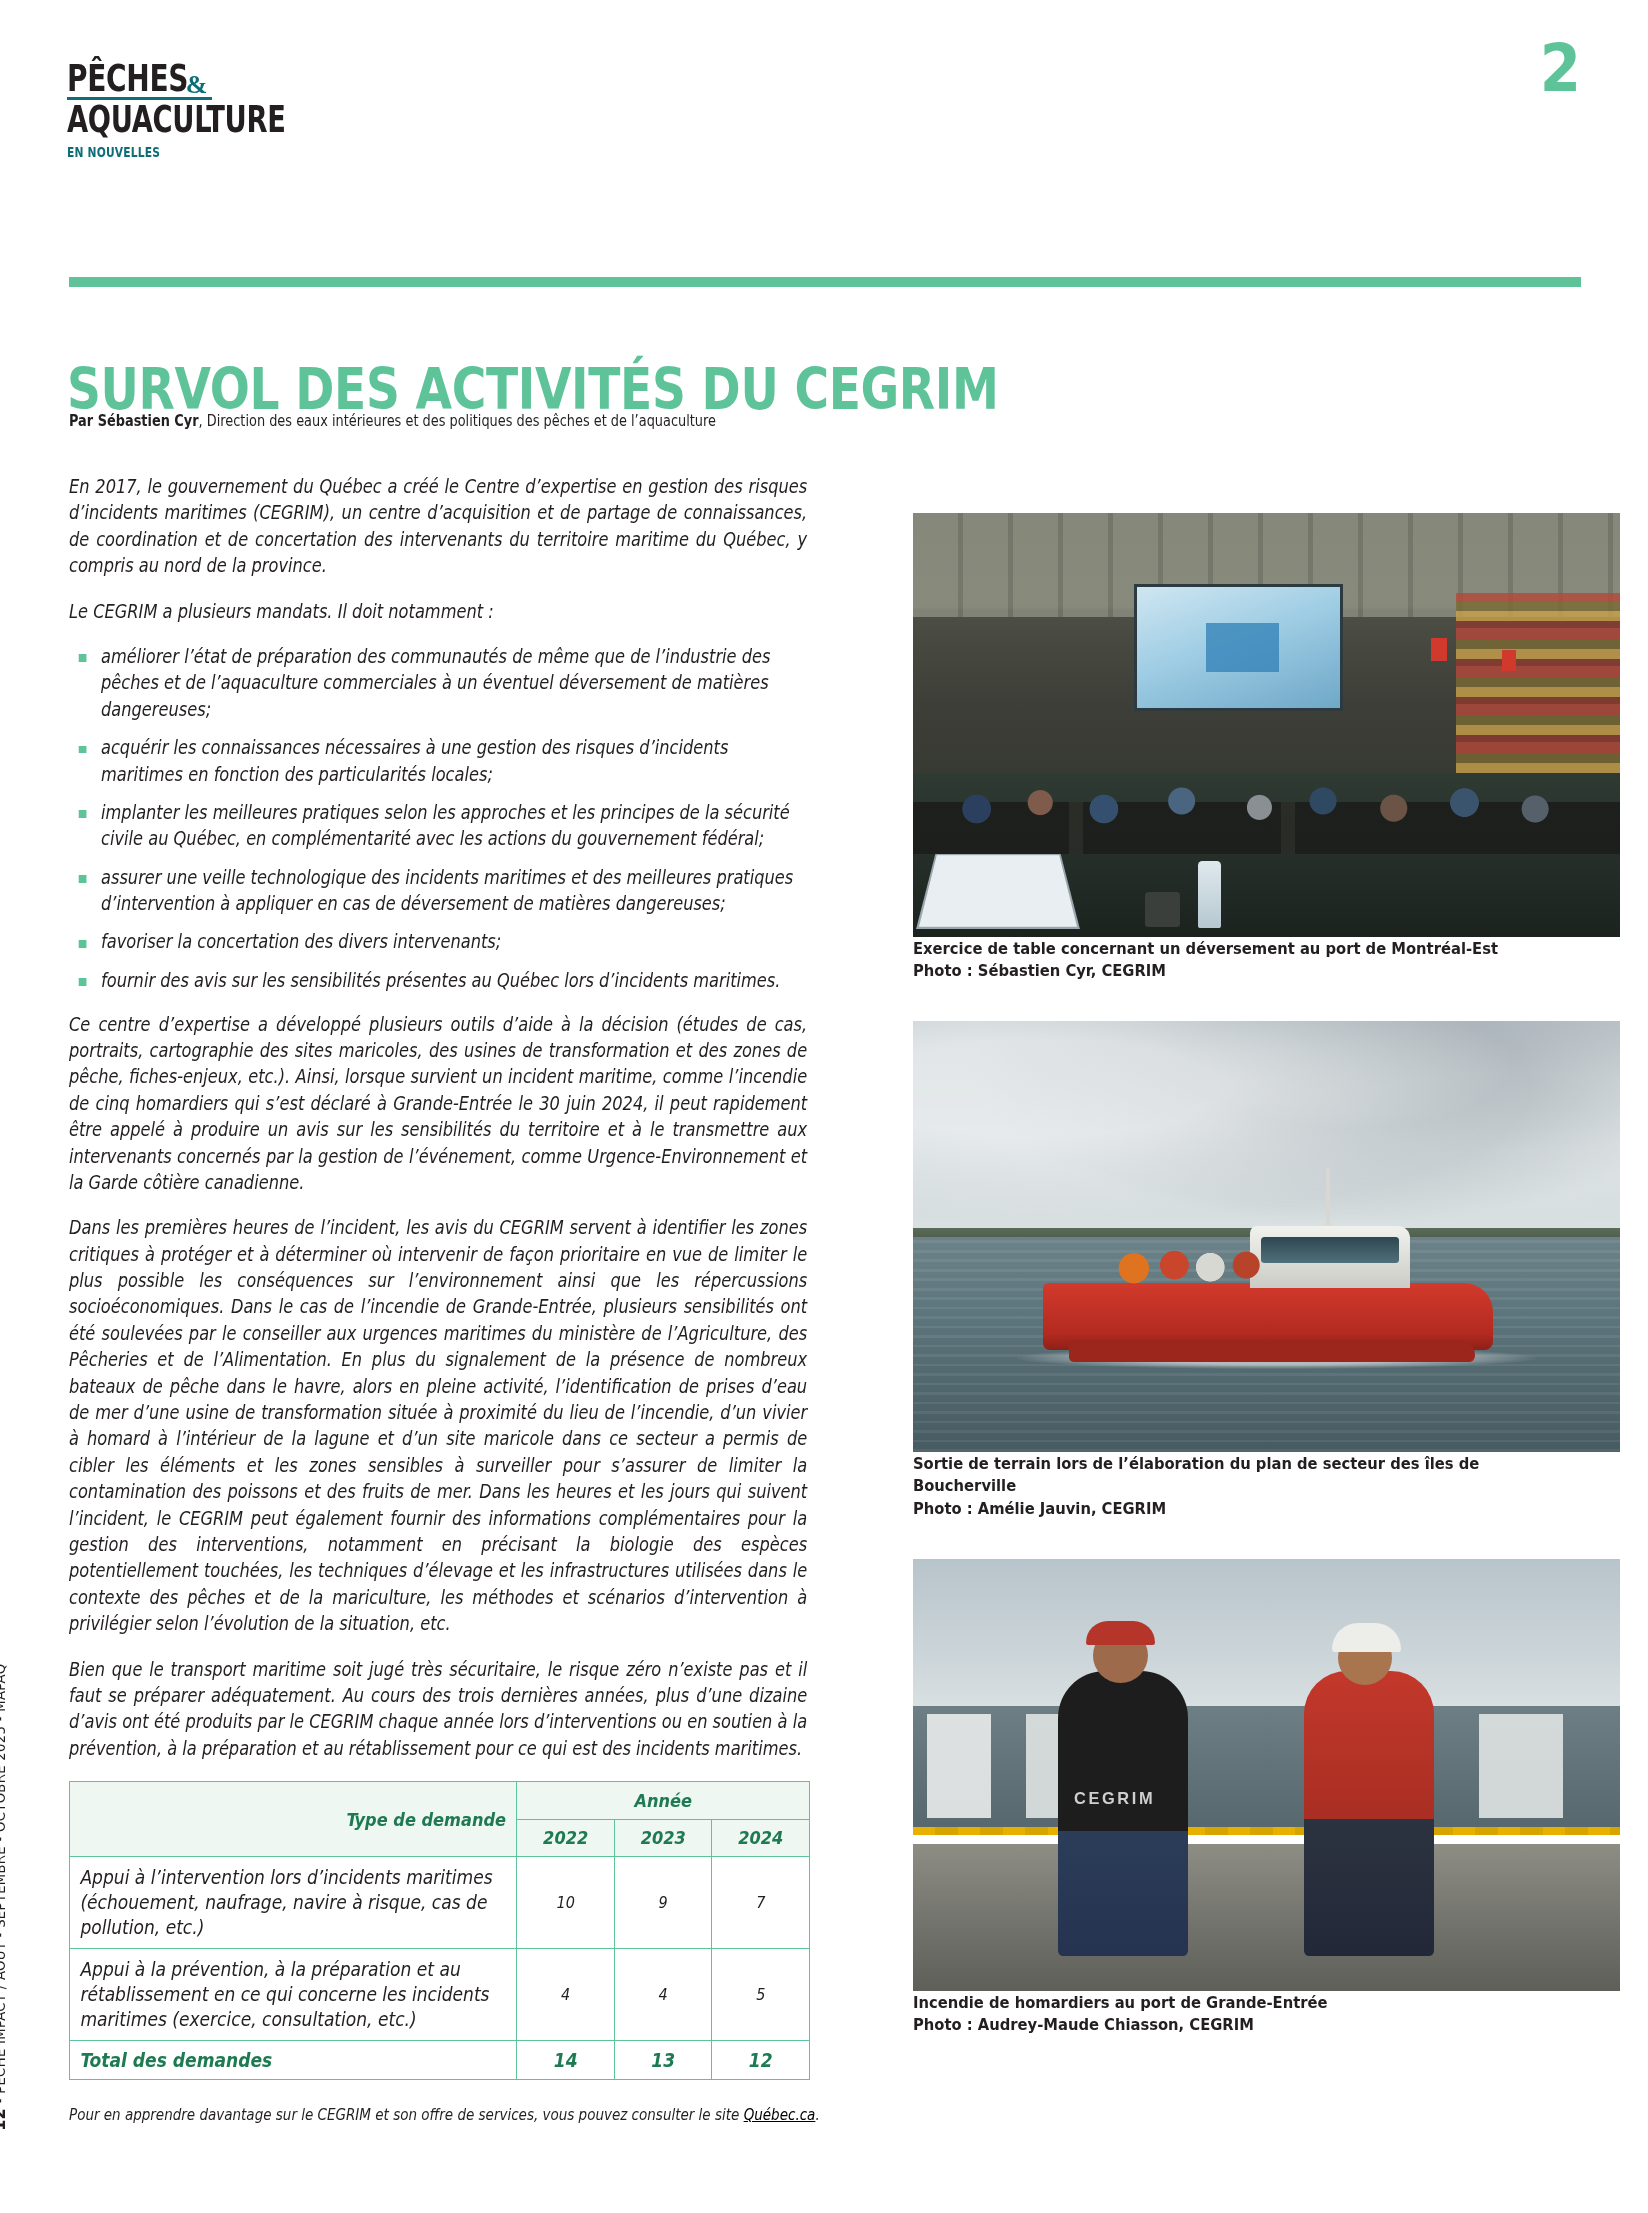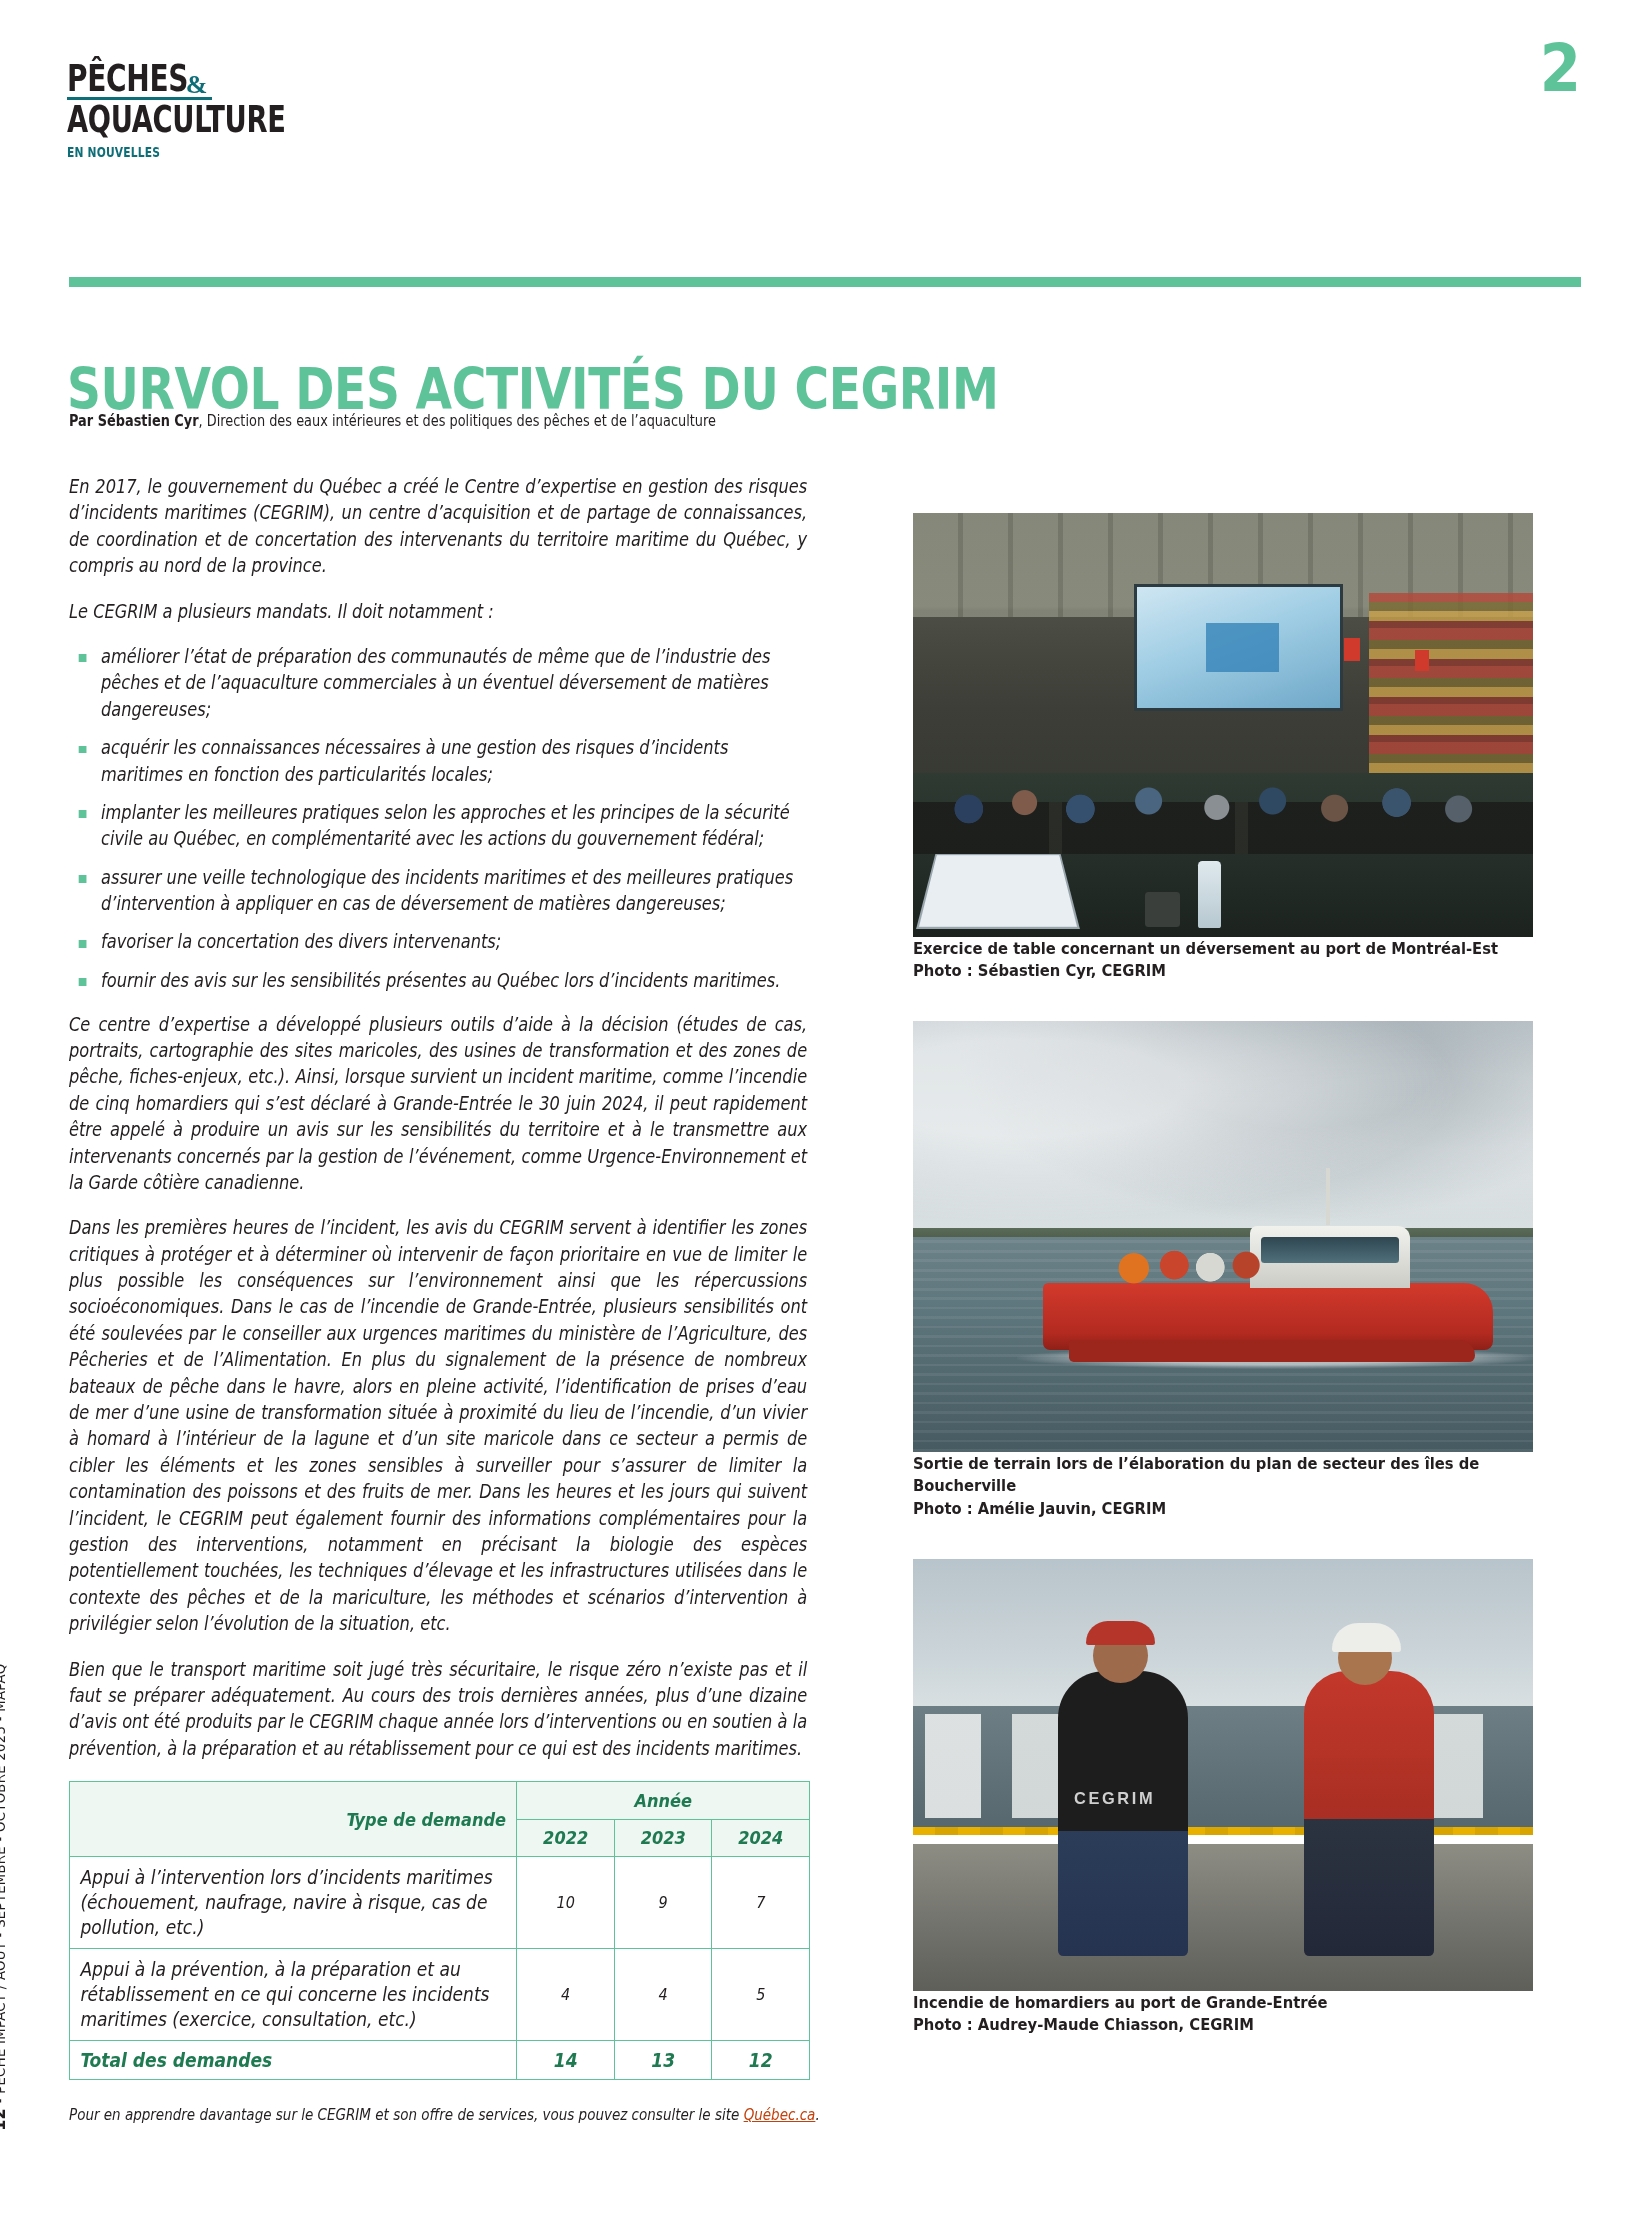--- a/index.html
+++ b/index.html
@@ -215,34 +215,34 @@
   }
   .data-table tfoot td.num { text-align: center; }
 
   .footer-note {
     margin-top: 26px;
     font-family: "Liberation Sans Narrow", "DejaVu Sans Condensed", "Liberation Sans", sans-serif;
     font-size: 15px;
     color: #231f20;
   }
   .footer-note a {
-    color: #c2410c;
+    color: #000000;
     text-decoration: underline;
   }
 
   
   .right-col {
     position: absolute;
     left: 873px;
     top: 474px;
     width: 707px;
   }
   .figure { margin-bottom: 14px; }
   .photo {
-    width: 620px;
+    width: 707px;
     position: relative;
     overflow: hidden;
     border: 0;
     margin-top: 39px;
   }
   .photo-1 { height: 424px; }
   .photo-2 { height: 431px; }
   .photo-3 { height: 432px; }
   .caption {
     font-family: "Liberation Sans Narrow", "DejaVu Sans Condensed", "Liberation Sans", sans-serif;

